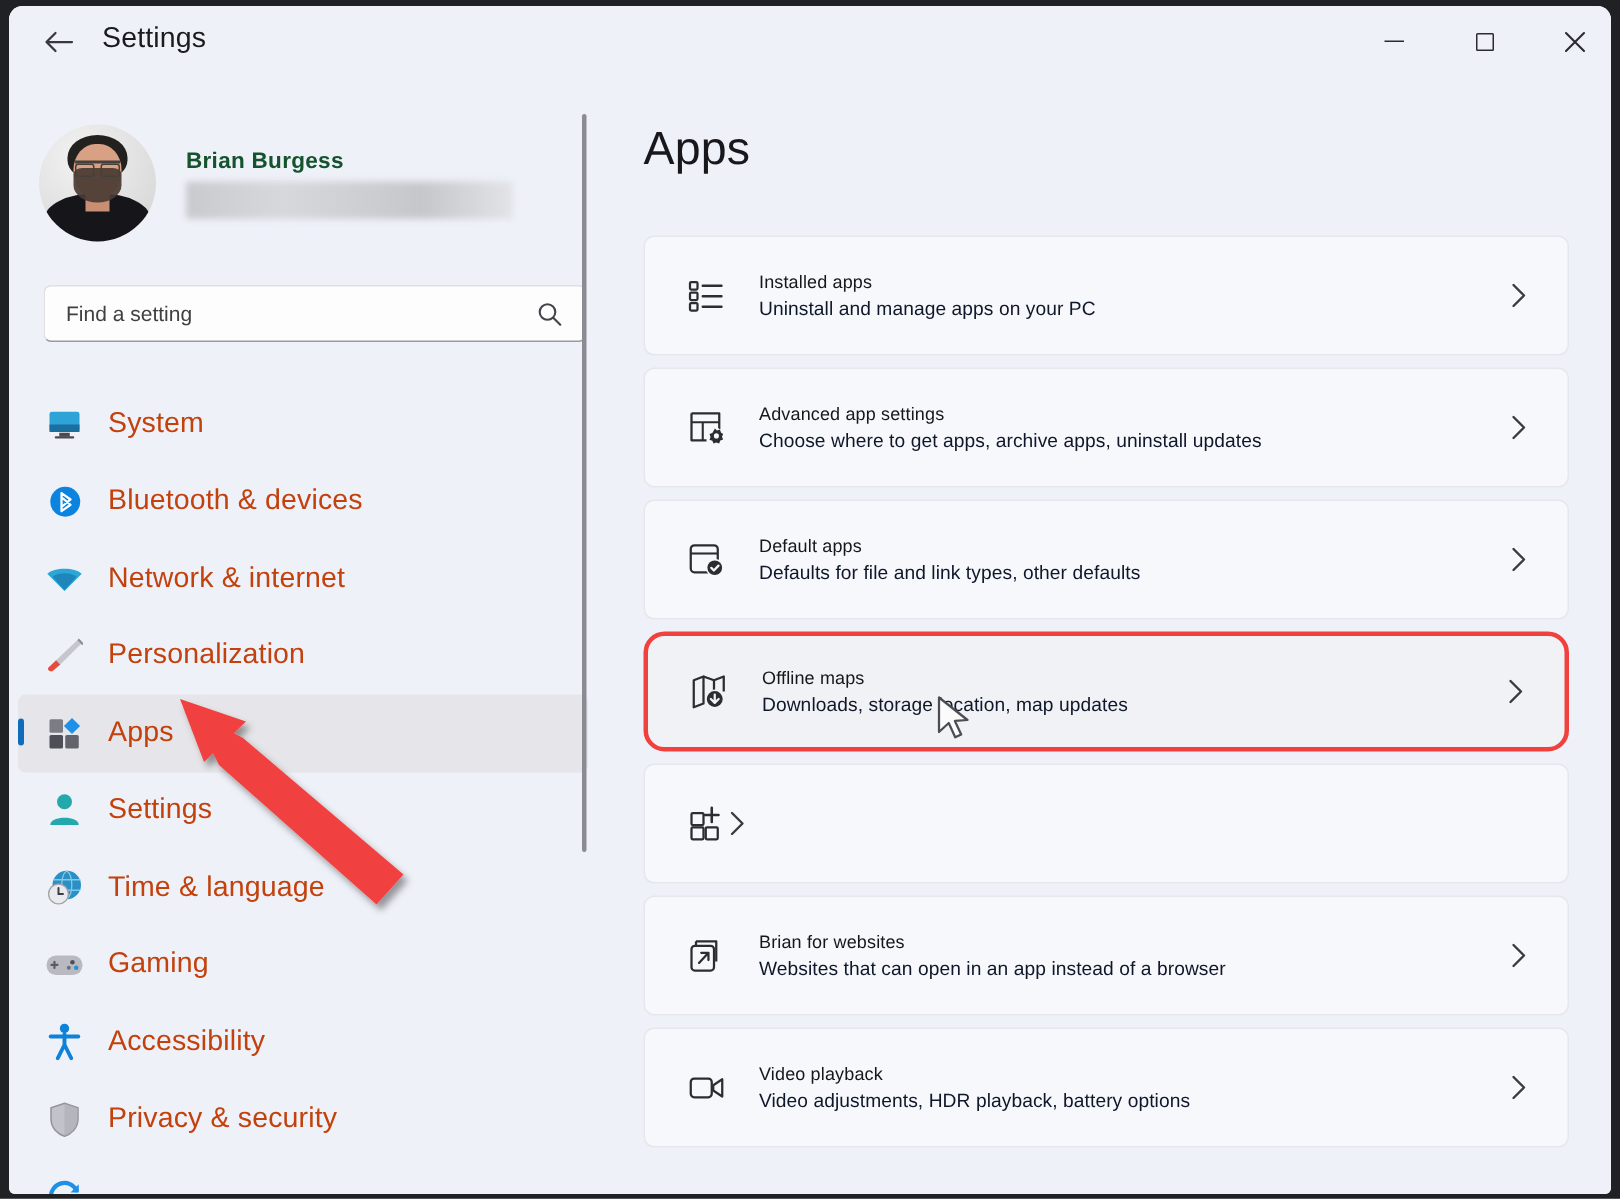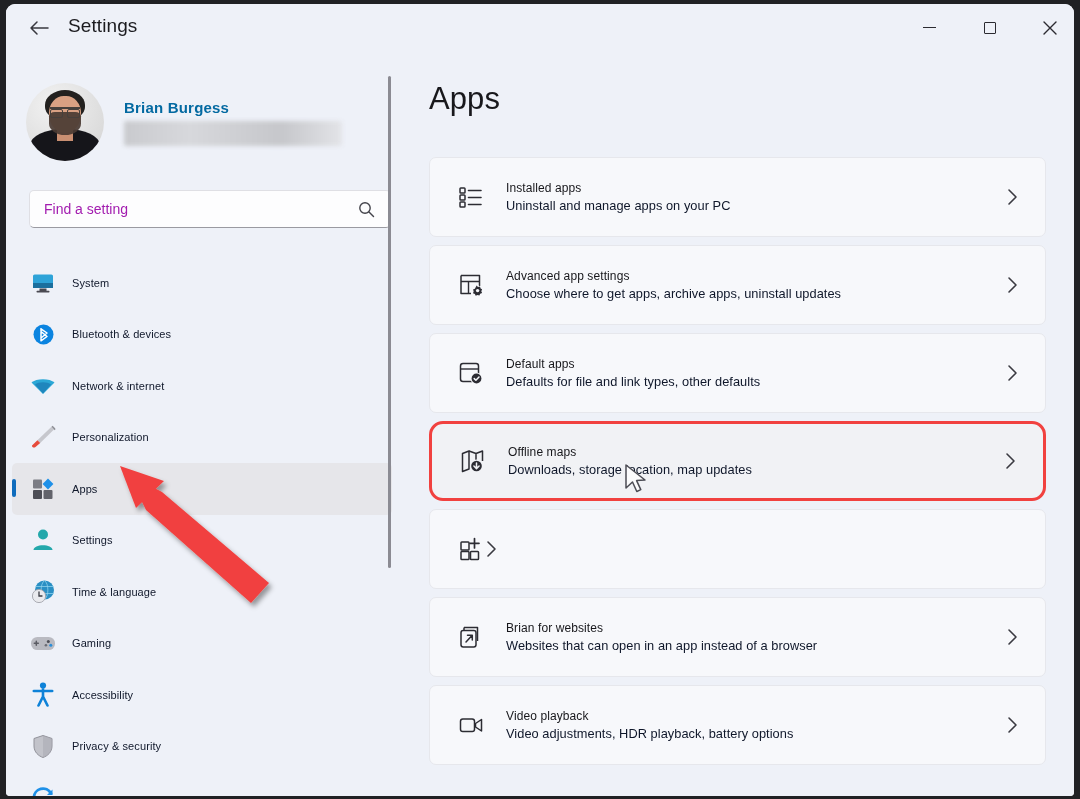--- a/index.html
+++ b/index.html
@@ -96,41 +96,41 @@
   #avatar .body {
     position: absolute; left: 4px; bottom: -2px; width: 70px; height: 34px;
     background: #15151a; border-radius: 48% 48% 0 0;
   }
   #avatar .neck {
     position: absolute; left: 31px; top: 44px; width: 16px; height: 14px;
     background: #c98f72;
   }
   #profile-text { margin-left: 20px; position: relative; width: 230px; }
   #profile-name {
-    font-size: 15px; font-weight: bold; color: #0369a1;
+    font-size: 15px; font-weight: bold; color: #14532d;
     letter-spacing: .2px;
   }
   #profile-email-blur {
     margin-top: 5px; width: 218px; height: 25px; border-radius: 2px;
     background: linear-gradient(90deg,#c9cace 0%,#cfd0d4 12%,#d7d8dc 30%,#cdced2 55%,#c6c7cb 72%,#d6d7db 88%,#e3e4e8 100%);
     filter: blur(2.2px);
   }
 
   #search-box {
     position: absolute; left: 23px; top: 139px;
     width: 362px; height: 38px;
     background: #fdfdfe;
     border: 1px solid #dfdfe4;
     border-bottom: 1.6px solid #9a9aa1;
     border-radius: 5px;
     display: flex; align-items: center;
     cursor: text;
   }
   #search-input-text {
-    margin-left: 14px; font-size: 14px; color: #a21caf; flex: 1;
+    margin-left: 14px; font-size: 14px; color: #404040; flex: 1;
   }
   #search-icon { margin-right: 15px; display: flex; }
 
   #navlist {
     position: absolute; left: 0; top: 206px;
     width: 400px; height: 539px;
     overflow: hidden;
   }
   .nav-item {
     position: relative;
@@ -145,21 +145,21 @@
     position: absolute; left: 0px; top: 16px;
     width: 3.5px; height: 18px;
     background: #0f6cbd; border-radius: 2px;
   }
   .nav-ico {
     width: 30px; height: 26px; margin-left: 16px;
     flex: 0 0 30px;
     display: flex; align-items: center; justify-content: center;
   }
   .nav-label {
-    margin-left: 14px; font-size: 11px; color: #0f172a;
+    margin-left: 14px; font-size: 19px; color: #c2410c;
     letter-spacing: .1px;
   }
 
   #sb-track {
     position: absolute; left: 381px; top: 25px;
     width: 4px; height: 492px;
   }
   #sb-thumb {
     position: absolute; left: 1px; top: 0;
     width: 2.5px; height: 492px;

